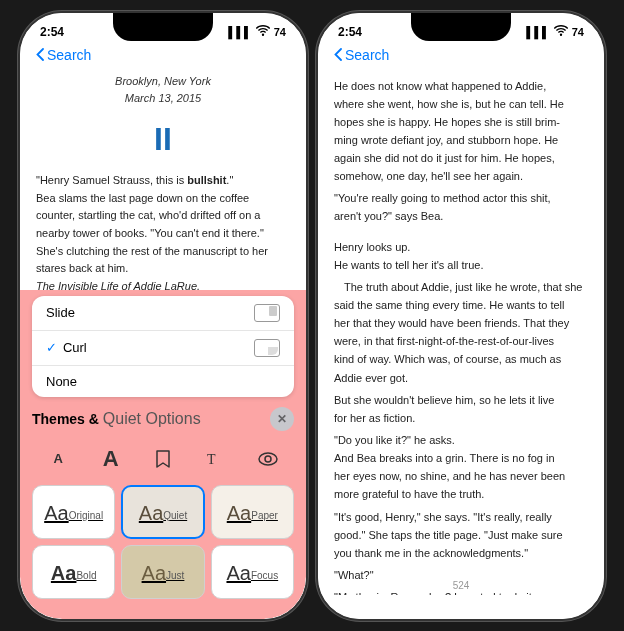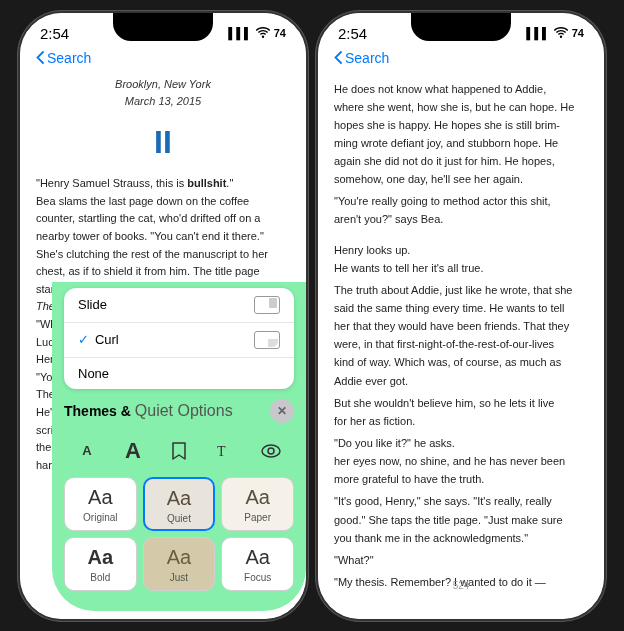--- a/index.html
+++ b/index.html
@@ -40,21 +40,21 @@
     .status-bar {
       display: flex;
       justify-content: space-between;
       align-items: center;
       padding: 12px 20px 4px;
       font-size: 13px;
       font-weight: 600;
       position: relative;
       z-index: 10;
     }
-    .status-time { font-size: 15px; font-weight: 400; }
+    .status-time { font-size: 12px; font-weight: 700; }
     .status-icons { display: flex; align-items: center; gap: 4px; font-size: 11px; }
     .notch {
       position: absolute;
       top: 0;
       left: 50%;
       transform: translateX(-50%);
       width: 100px;
       height: 28px;
       background: #000;
       border-radius: 0 0 18px 18px;
@@ -99,27 +99,26 @@
     .book-text {
       font-size: 11px;
       line-height: 1.6;
       color: #222;
     }
     .book-text .italic { font-style: italic; }
     .book-text .bold { font-weight: 700; }
     
     .bottom-panel {
       position: absolute;
-      bottom: 8px;
+      bottom: 0;
       left: 0;
       right: 0;
-      background: #86efac;
+      background: #fca5a5;
       border-radius: 0 0 42px 42px;
       padding: 6px 12px 20px;
-      margin-left: 32px;
     }
     .slide-options {
       background: #fff;
       border-radius: 12px;
       margin-bottom: 6px;
       overflow: hidden;
       box-shadow: 0 1px 4px rgba(0,0,0,0.15);
     }
     .slide-option {
       display: flex;
@@ -175,25 +174,26 @@
     .font-large { font-size: 20px; font-weight: 600; }
     .theme-grid {
       display: grid;
       grid-template-columns: repeat(3, 1fr);
       gap: 6px;
     }
     .theme-card {
       border-radius: 10px;
       padding: 8px 8px 4px;
       display: flex;
-      flex-direction: column;
-      align-items: center;
-      justify-content: flex-start;
+      flex-direction: row;
+      align-items: center;
+      justify-content: center;
       min-height: 54px;
       border: 1.5px solid #d0d0d0;
+      text-decoration: underline;
     }
     .theme-card.selected {
       border: 2px solid #007aff;
     }
     .theme-card.original { background: #fff; }
     .theme-card.quiet { background: #e8e3db; border-color: #007aff; }
     .theme-card.paper { background: #f5f0e8; }
     .theme-card.bold { background: #fff; }
     .theme-card.calm { background: #d4c9a8; }
     .theme-card.focus { background: #fff; }
@@ -262,21 +262,20 @@
           <div>Brooklyn, New York</div>
           <div>March 13, 2015</div>
         </div>
         <div class="chapter-num">II</div>
         <div class="book-text">
           <p>"Henry Samuel Strauss, this is <span class="bold">bullshit</span>."</p>
           <p>Bea slams the last page down on the coffee</p>
           <p>counter, startling the cat, who'd drifted off on a</p>
           <p>nearby tower of books. "You can't end it there."</p>
           <p>She's clutching the rest of the manuscript to her</p>
-          <p>chest, as if to shield it from him. The title page</p>
           <p>stares back at him.</p>
           <p class="italic">The Invisible Life of Addie LaRue.</p>
           <p>"What happened to her? Did she really go with</p>
           <p>Luc? After all that?"</p>
           <p>Henry shrugs. "I assume so."</p>
           <p>"You assume so?"</p>
           <p>The truth is, he doesn't know.</p>
           <p>He's s&nbsp;&nbsp;&nbsp;&nbsp;&nbsp;&nbsp;&nbsp;&nbsp;&nbsp;&nbsp;&nbsp;&nbsp;&nbsp;&nbsp;&nbsp;&nbsp;&nbsp;&nbsp;&nbsp;&nbsp;&nbsp;&nbsp;&nbsp;&nbsp;&nbsp;&nbsp;&nbsp;&nbsp;&nbsp;&nbsp;&nbsp;&nbsp;&nbsp;&nbsp;&nbsp;&nbsp;&nbsp;&nbsp;&nbsp;&nbsp;&nbsp;&nbsp;&nbsp;&nbsp;&nbsp;&nbsp;</p>
           <p>scribe th&nbsp;&nbsp;&nbsp;&nbsp;&nbsp;&nbsp;&nbsp;&nbsp;&nbsp;&nbsp;&nbsp;&nbsp;&nbsp;&nbsp;&nbsp;&nbsp;&nbsp;&nbsp;&nbsp;&nbsp;&nbsp;&nbsp;&nbsp;&nbsp;&nbsp;&nbsp;&nbsp;&nbsp;&nbsp;&nbsp;&nbsp;&nbsp;&nbsp;&nbsp;&nbsp;&nbsp;</p>
           <p>them in&nbsp;&nbsp;&nbsp;&nbsp;&nbsp;&nbsp;&nbsp;&nbsp;&nbsp;&nbsp;&nbsp;&nbsp;&nbsp;&nbsp;&nbsp;&nbsp;&nbsp;&nbsp;&nbsp;&nbsp;&nbsp;&nbsp;&nbsp;&nbsp;&nbsp;&nbsp;&nbsp;&nbsp;&nbsp;&nbsp;&nbsp;&nbsp;&nbsp;&nbsp;&nbsp;&nbsp;&nbsp;</p>
@@ -388,38 +387,39 @@
         <div class="back-btn">
           <svg width="8" height="13" viewBox="0 0 8 13">
               <path d="M7 1L1.5 6.5 7 12" stroke="#007aff" stroke-width="1.8" fill="none" stroke-linecap="round"></path>
             </svg>
           <span>Search</span>
         </div>
       </div>
 
       <div class="book-content-right">
         <p>He does not know what happened to Addie,</p>
-        <p>where she went, how she is, but he can hope. He</p>
+        <p>where she went, how she is, but he can tell. He</p>
         <p><span class="italic">hopes</span> she is happy. He hopes she is still brim-</p>
         <p>ming wrote defiant joy, and stubborn hope. He</p>
         <p>again she did not do it just for him. He hopes,</p>
         <p>somehow, one day, he'll see her again.</p>
         <p style="margin-top:4px;">"You're really going to method actor this shit,</p>
         <p>aren't you?" says Bea.</p>
         <p style="margin-top:12px;">Henry looks up.</p>
         <p>He wants to tell her it's all true.</p>
-        <p style="margin-top:4px;">The truth about Addie, just like he wrote, that she</p>
+        <p style="margin-top:4px;margin-left:10px;">The truth about Addie, just like he wrote, that she</p>
         <p>said the same thing every time. He wants to tell</p>
         <p>her that they would have been friends. That they</p>
         <p><span class="italic">were</span>, in that first-night-of-the-rest-of-our-lives</p>
         <p>kind of way. Which was, of course, as much as</p>
         <p>Addie ever got.</p>
         <p style="margin-top:4px;">But she wouldn't believe him, so he lets it live</p>
         <p>for her as fiction.</p>
         <p style="margin-top:4px;">"Do you like it?" he asks.</p>
+        <p>And Bea breaks into a grin. There is no fog in</p>
         <p>her eyes now, no shine, and he has never been</p>
         <p>more grateful to have the truth.</p>
         <p style="margin-top:4px;">"It's good, Henry," she says. "It's really, really</p>
         <p>good." She taps the title page. "Just make sure</p>
         <p>you thank me in the acknowledgments."</p>
         <p style="margin-top:4px;">"What?"</p>
         <p style="margin-top:4px;">"My thesis. Remember? I wanted to do it —</p>
 
       </div>
 

